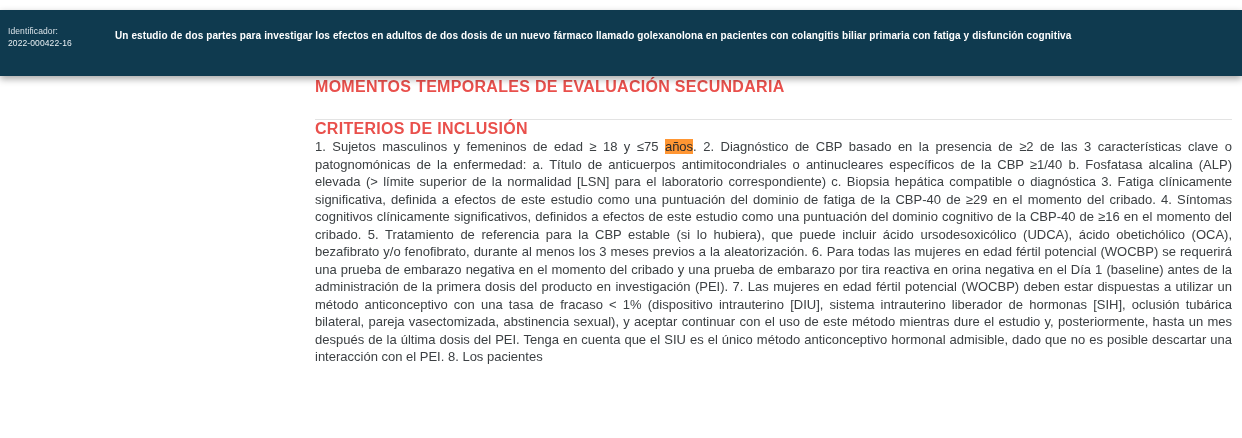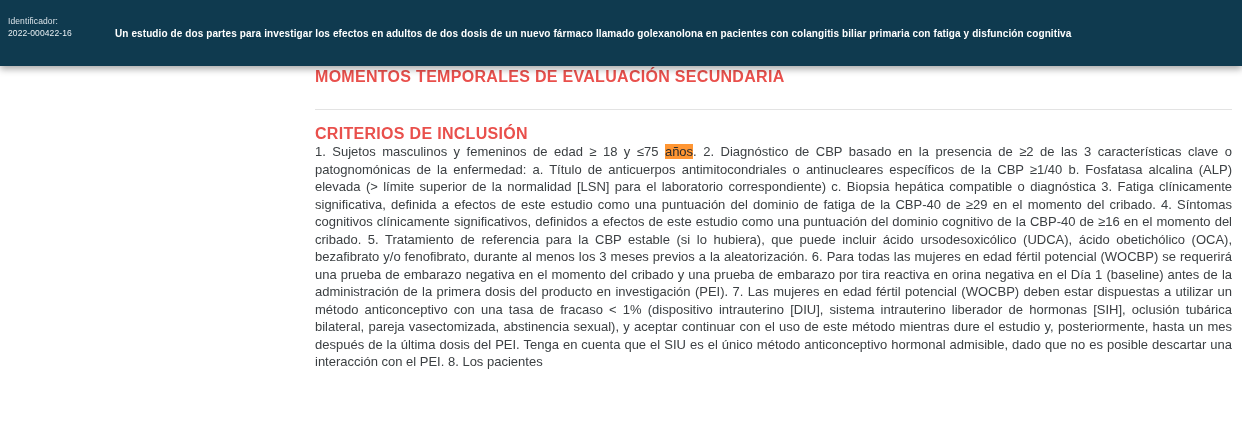--- a/index.html
+++ b/index.html
@@ -14,35 +14,36 @@
 
   
   .header-bar {
     position: relative;
     width: 100%;
     height: 66px;
     background: #0F3A4F;
     box-shadow: 0 3px 7px rgba(0,0,0,0.35);
     overflow: hidden;
     z-index: 2;
+    margin-top: 10px;
   }
   .identifier-block {
     position: absolute;
     left: 8px;
     top: 15px;
     font-size: 8.5px;
     line-height: 12px;
     color: #D9E2E8;
     letter-spacing: 0.1px;
   }
   .identifier-value { color: #E8EFF3; text-align: center; }
   .study-title {
     position: absolute;
     left: 115px;
-    top: 28px;
+    top: 20px;
     font-size: 10px;
     font-weight: bold;
     color: #FFFFFF;
     white-space: nowrap;
     letter-spacing: 0.1px;
   }
 
   
   .content-area {
     position: relative;
@@ -63,21 +64,21 @@
     font-size: 13px;
     color: #3C4043;
     line-height: 17.5px;
   }
   .section-divider {
     border: none;
     border-top: 1px solid #E3E3E3;
     margin: 23px 0 0 0;
     height: 0;
   }
-  .inclusion-heading { margin-top: 15px; }
+  .inclusion-heading { }
   .criteria-body {
     margin: 0 0 0 0;
     font-size: 13px;
     color: #3C4043;
     line-height: 17.5px;
     text-align: justify;
   }
   .search-highlight {
     background: #FF9633;
     color: #2B2B2B;

